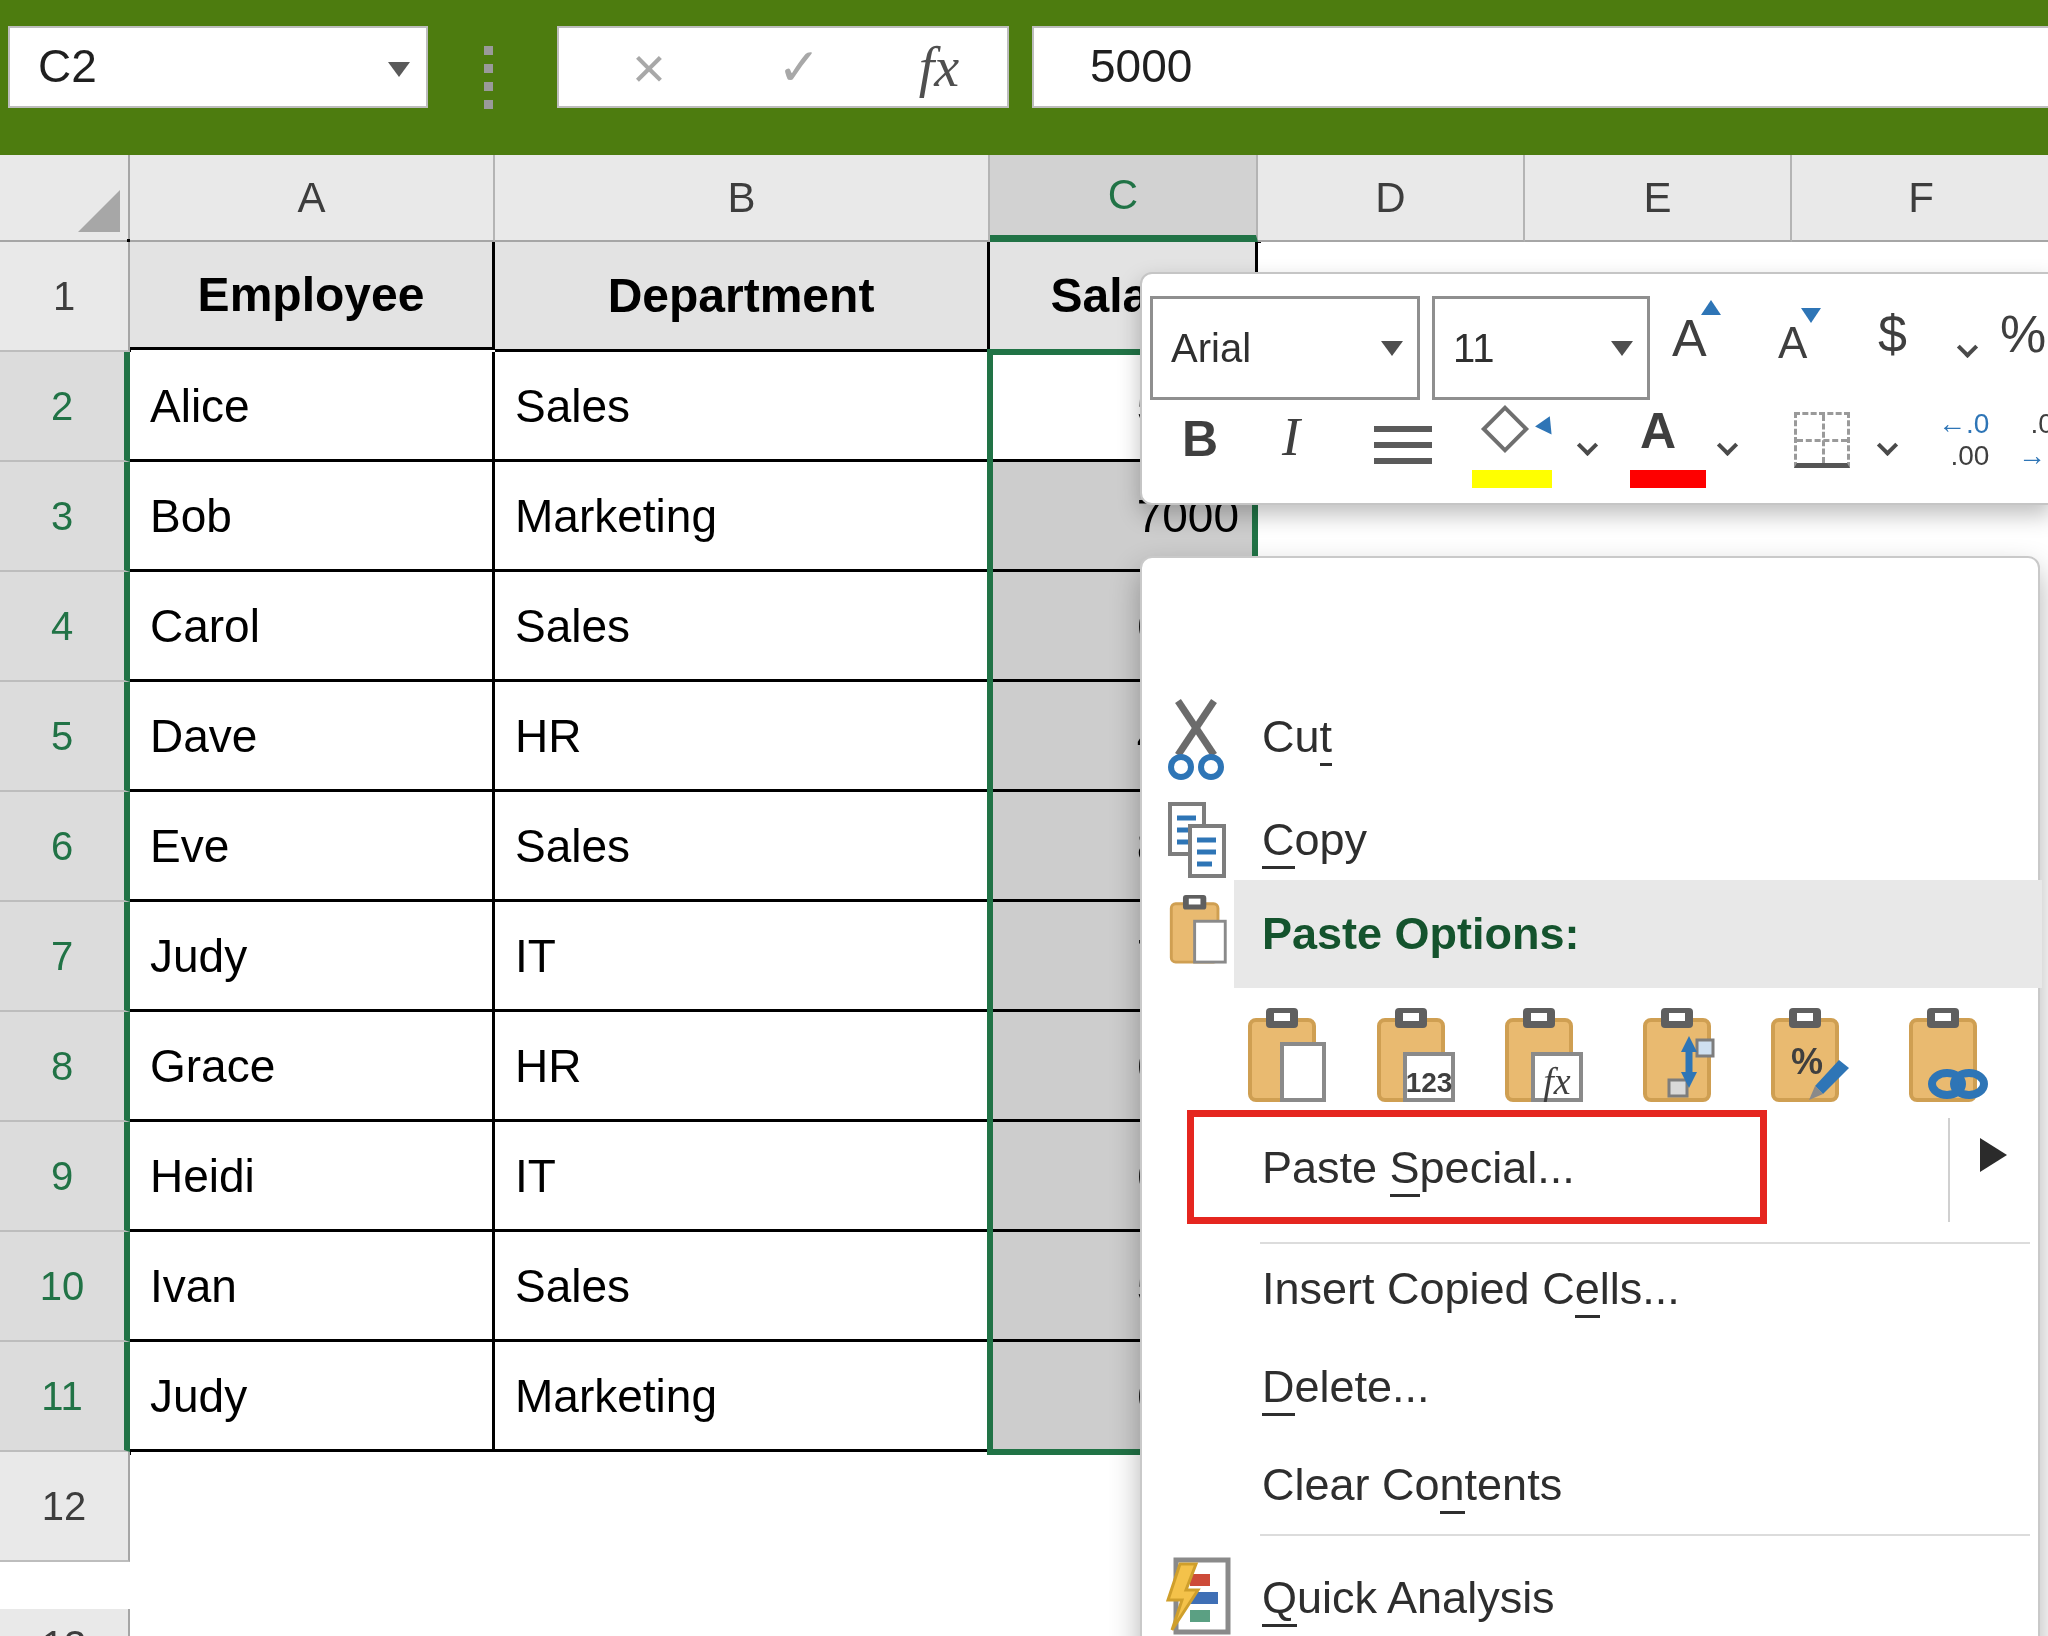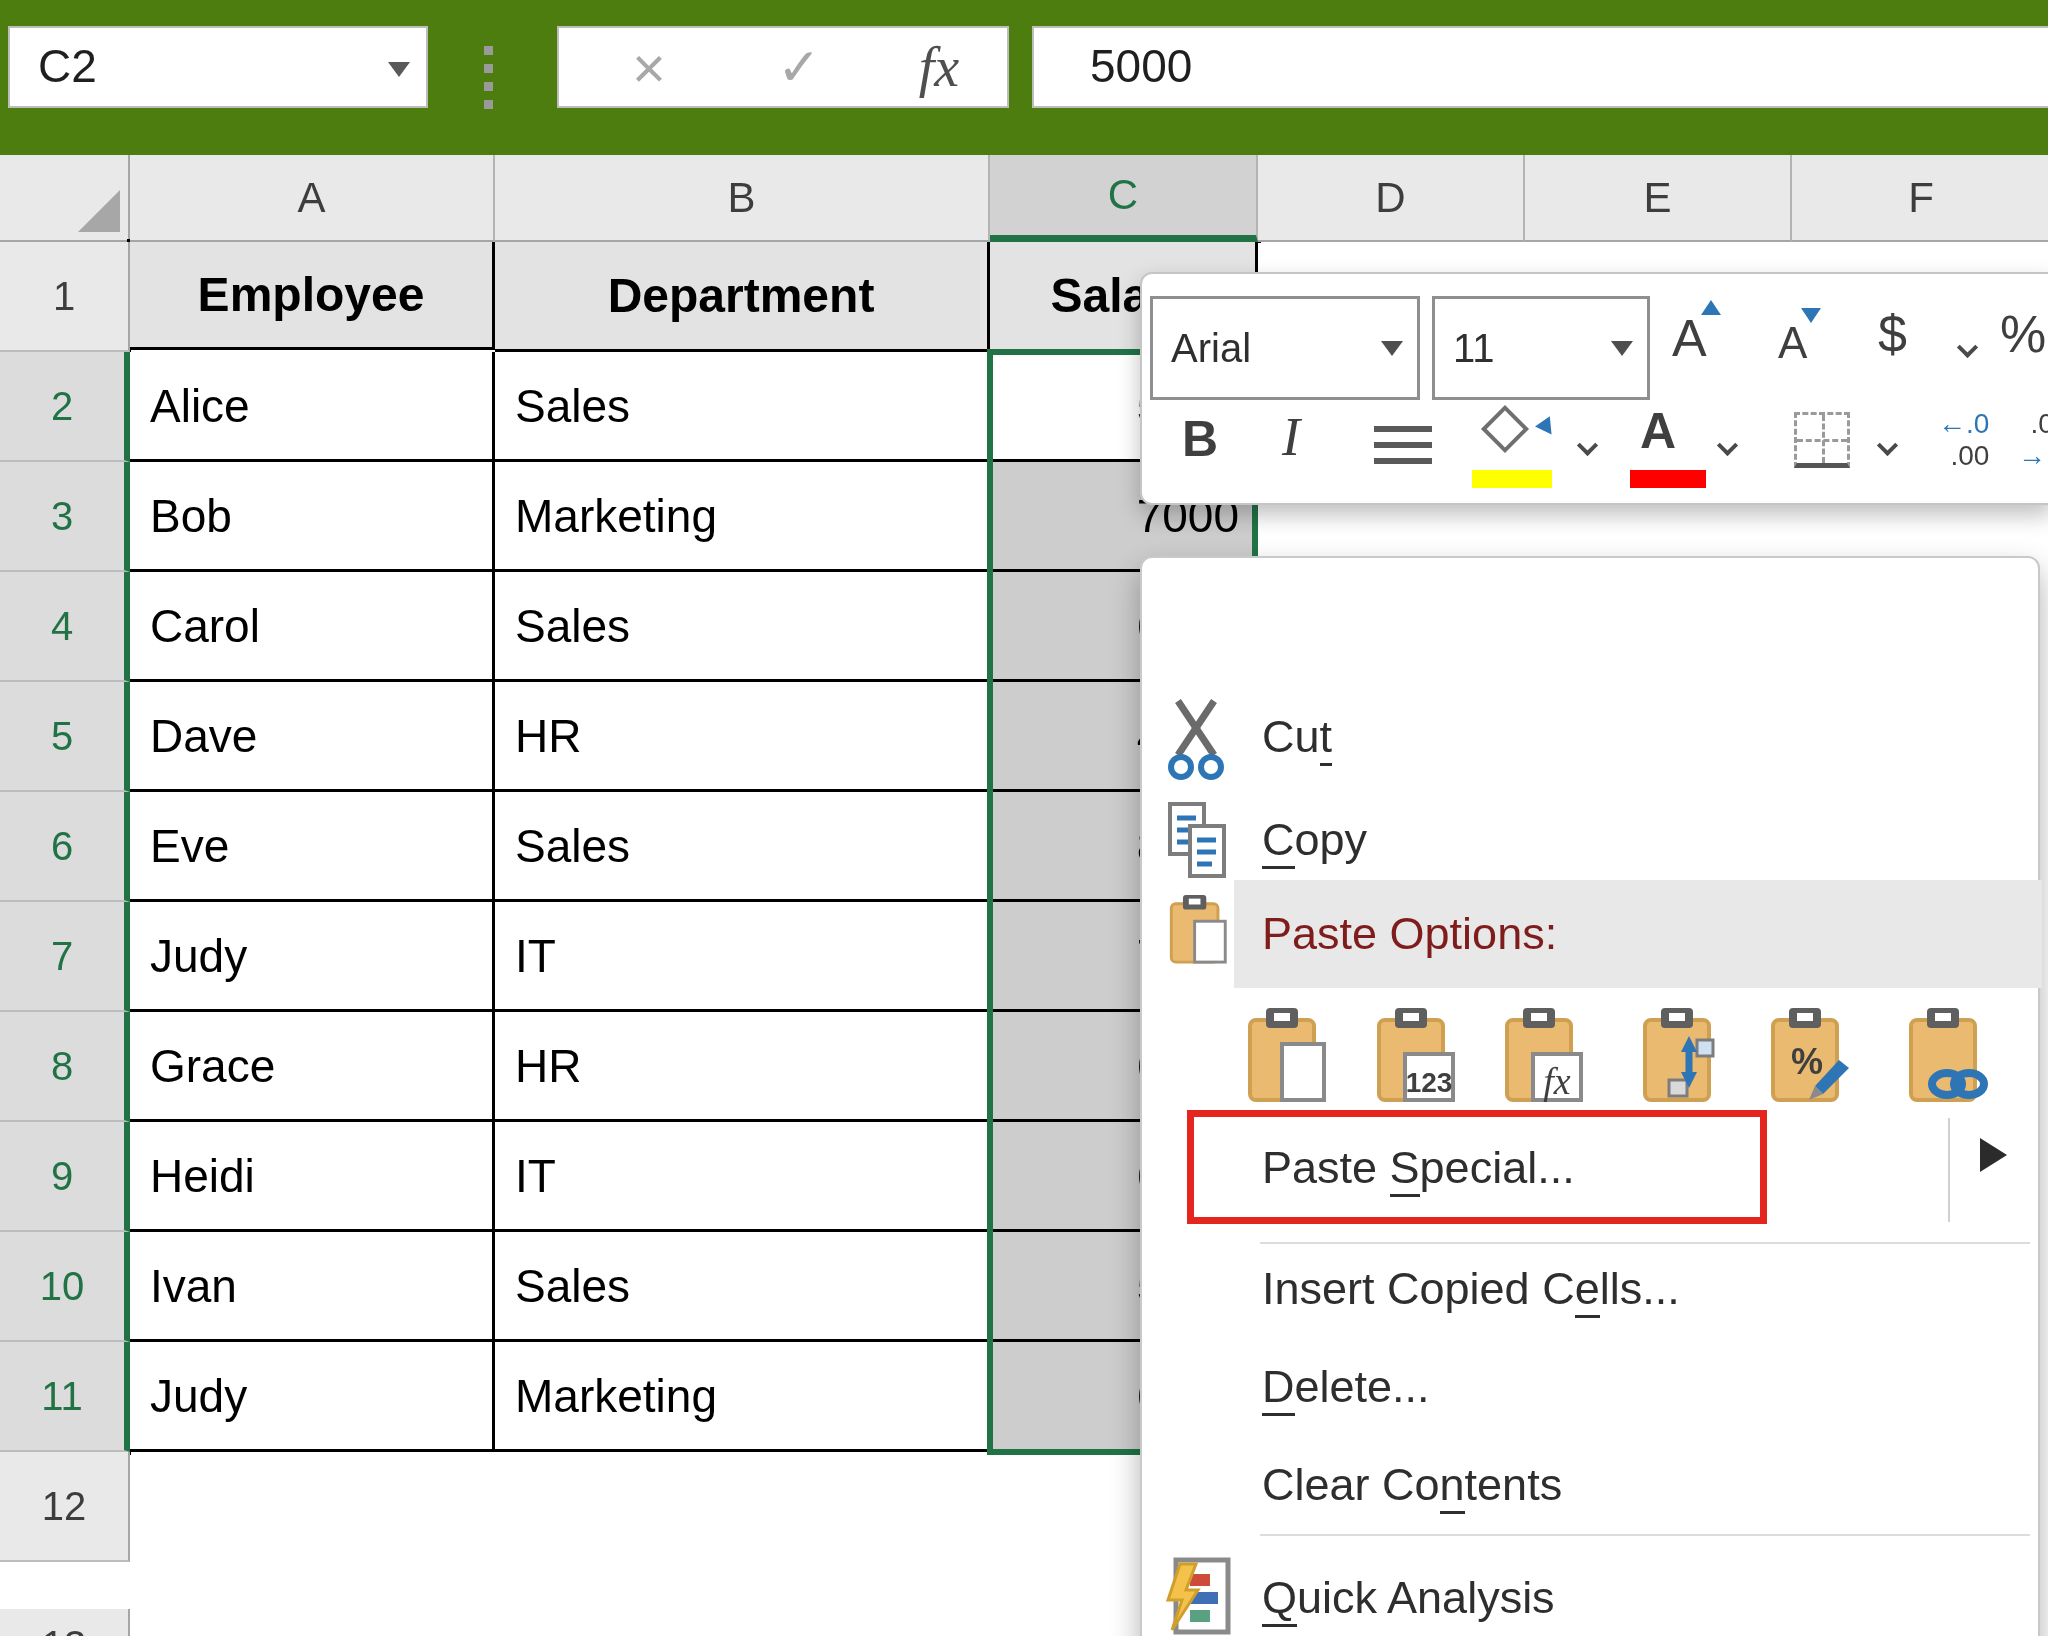--- a/index.html
+++ b/index.html
@@ -85,21 +85,21 @@
       border:2px solid #c4c4c4;box-sizing:border-box;background:#fff;}
   #msearch input{border:0;outline:0;width:800px;height:80px;font-size:42px;color:#333;
       padding-left:26px;font-family:"Liberation Sans",sans-serif;background:transparent;}
   #msearch input::placeholder{color:#666;opacity:1;}
   .mi{position:absolute;left:0;width:100%;height:96px;}
   .mi-ic{position:absolute;left:24px;top:6px;}
   .mi-label{position:absolute;left:120px;top:50%;transform:translateY(-50%);
       font-size:45px;color:#2e2e2e;white-space:pre;}
   .key{border-bottom:3px solid #2e2e2e;padding-bottom:1px;}
   #pasteband{position:absolute;left:92px;top:322px;width:808px;height:108px;background:#e8e8e8;}
-  #pasteband .mi-label{font-weight:normal;color:#7f1d1d;}
+  #pasteband .mi-label{font-weight:bold;color:#14532d;}
   .pico{position:absolute;top:446px;width:96px;height:110px;}
   .msep{position:absolute;left:118px;width:770px;height:2px;background:#dcdcdc;}
   #redbox{position:absolute;left:45px;top:552px;width:580px;height:114px;
       border:7px solid #e5261f;box-sizing:border-box;z-index:3;}
   #subarrow{position:absolute;left:838px;top:580px;width:0;height:0;
       border-top:17px solid transparent;border-bottom:17px solid transparent;
       border-left:27px solid #2b2b2b;}
   #vsep{position:absolute;left:806px;top:560px;width:2px;height:104px;background:#d0d0d0;}
 </style>
 </head>

